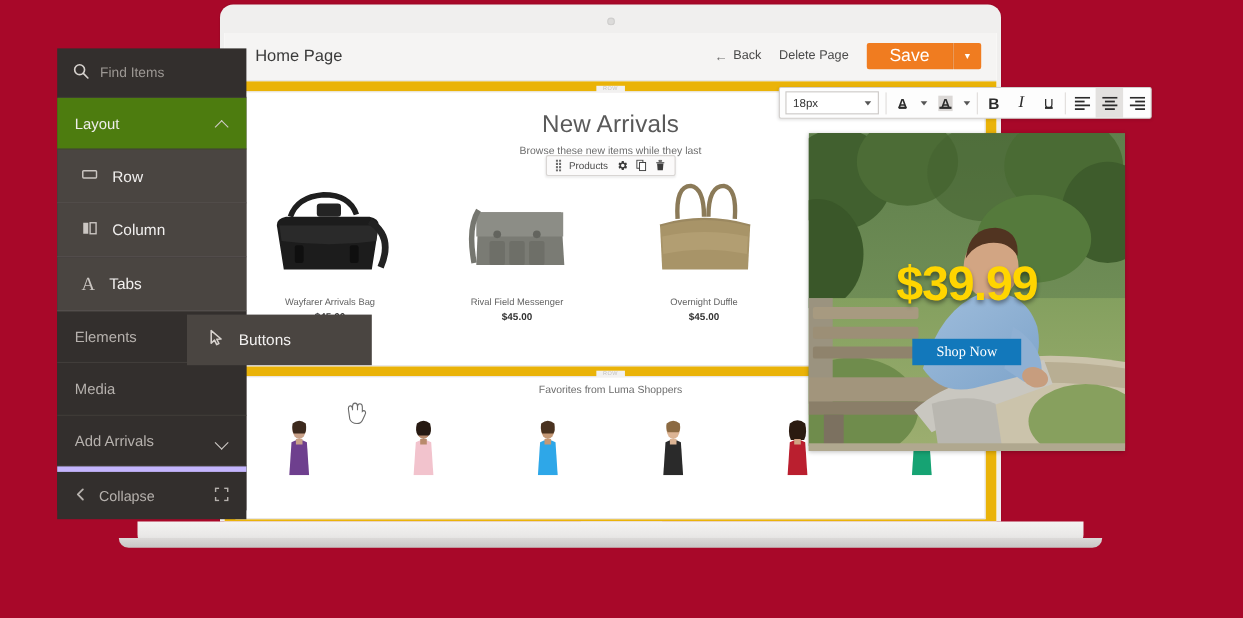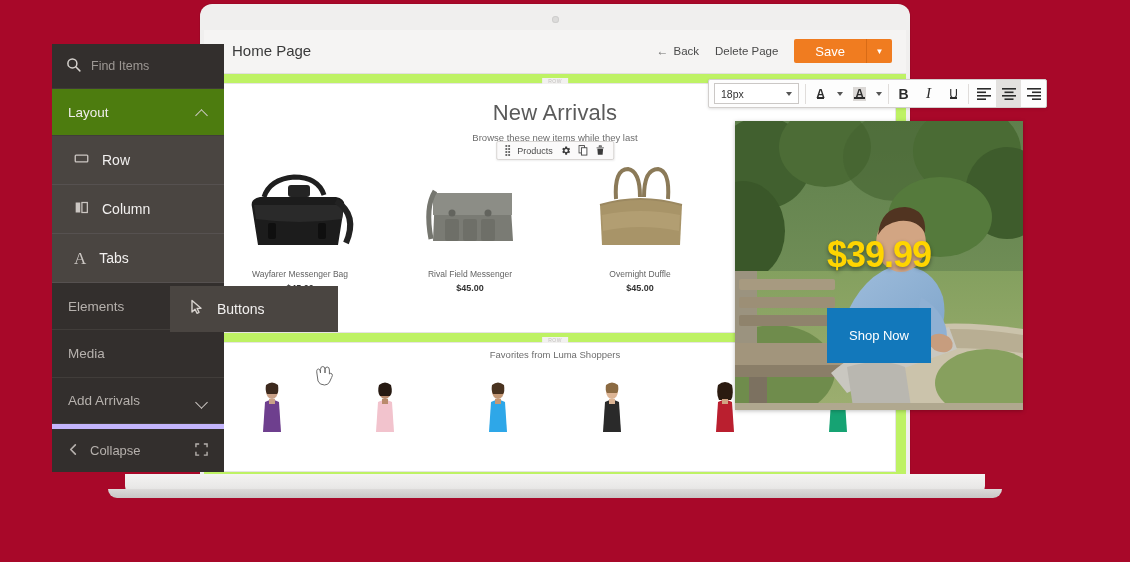--- a/index.html
+++ b/index.html
@@ -68,36 +68,36 @@
   .hdr-link {
     font-size: 11.5px; color: #4a4a4a;
     display: flex; align-items: center; gap: 5px;
     cursor: pointer; white-space: nowrap;
   }
   .hdr-link .arrow { font-size: 12px; color: #6f6f6f; }
   #save-group { display: flex; height: 24px; }
   #save-button {
     background: #f07c20; color: #fff;
     border: none; padding: 0 21px;
-    font-size: 13px; font-family: inherit;
+    font-size: 16px; font-family: inherit;
     cursor: pointer; border-right: 1px solid #d86b16;
     border-radius: 2px 0 0 2px;
   }
   #save-dropdown {
     background: #f07c20; color: #fff;
     border: none; width: 25px;
     font-size: 8px; cursor: pointer;
     border-radius: 0 2px 2px 0;
   }
 
   
   #page-canvas {
     position: absolute; left: 0; top: 44px;
     width: 702px; height: 400px;
-    background: #bef264;
+    background: #eab308;
     overflow: hidden;
   }
   .row-section {
     position: relative;
     background: #fff;
     margin: 9px 10px;
     border: 1px solid #e6e4e3;
   }
   .row-tag {
     position: absolute; left: 50%; top: -6px;
@@ -275,30 +275,30 @@
   #promo-title {
     position: absolute; left: 0; right: 0; top: 49px;
     text-align: center; color: #fff;
     font-size: 26px; font-weight: bold;
     line-height: 27px; letter-spacing: .5px;
     text-shadow: 0 1px 3px rgba(0,0,0,.45);
   }
   #promo-price {
     position: absolute; left: 0; right: 0; top: 113px;
     text-align: center; color: #ffd500;
-    font-size: 36px; font-weight: bold;
+    font-size: 44px; font-weight: bold;
     letter-spacing: -1px;
     text-shadow: 0 2px 4px rgba(0,0,0,.4);
   }
   #promo-cta {
     position: absolute; left: 50%; top: 187px;
     transform: translateX(-50%);
     background: #1278bb; color: #fff;
-    font-size: 13px; padding: 20px 22px;
-    border: none; font-family: Liberation Sans, sans-serif;
+    font-size: 13px; padding: 4px 22px;
+    border: none; font-family: Liberation Serif, serif;
     cursor: pointer;
   }
 </style>
 </head>
 <body>
 
 <div id="laptop-frame">
   <div id="webcam-dot"></div>
 
   <div id="laptop-screen">
@@ -372,21 +372,21 @@
               <svg width="128" height="88" viewBox="0 0 128 88">
                 <path d="M22 78 L16 40 Q14 32 24 30 L100 30 Q110 32 108 40 L102 78 Z" fill="#1c1c1c"></path>
                 <path d="M18 38 L108 38 L106 52 Q64 58 20 52 Z" fill="#2a2a2a"></path>
                 <path d="M28 30 Q34 12 58 10 Q82 10 88 28" fill="none" stroke="#1f1f1f" stroke-width="5"></path>
                 <rect x="52" y="18" width="22" height="12" rx="3" fill="#242424"></rect>
                 <path d="M100 34 Q122 48 110 76" fill="none" stroke="#222" stroke-width="6"></path>
                 <rect x="32" y="56" width="8" height="16" rx="2" fill="#0f0f0f"></rect>
                 <rect x="82" y="56" width="8" height="16" rx="2" fill="#0f0f0f"></rect>
               </svg>
             </div>
-            <div class="product-name">Wayfarer Messenger Bag</div>
+            <div class="product-name">Wayfarer Arrivals Bag</div>
             <div class="product-price">$45.00</div>
           </div>
 
           <div class="product-cell">
             <div class="product-img">
               <svg width="110" height="88" viewBox="0 0 110 88">
                 <path d="M20 26 L95 26 L98 74 L18 74 Z" fill="#7a7b74"></path>
                 <path d="M18 26 L97 26 L97 48 L18 48 Z" fill="#8c8d86"></path>
                 <path d="M20 24 Q10 40 16 72" fill="none" stroke="#75766f" stroke-width="5"></path>
                 <rect x="30" y="52" width="14" height="22" rx="2" fill="#6e6f68"></rect>

